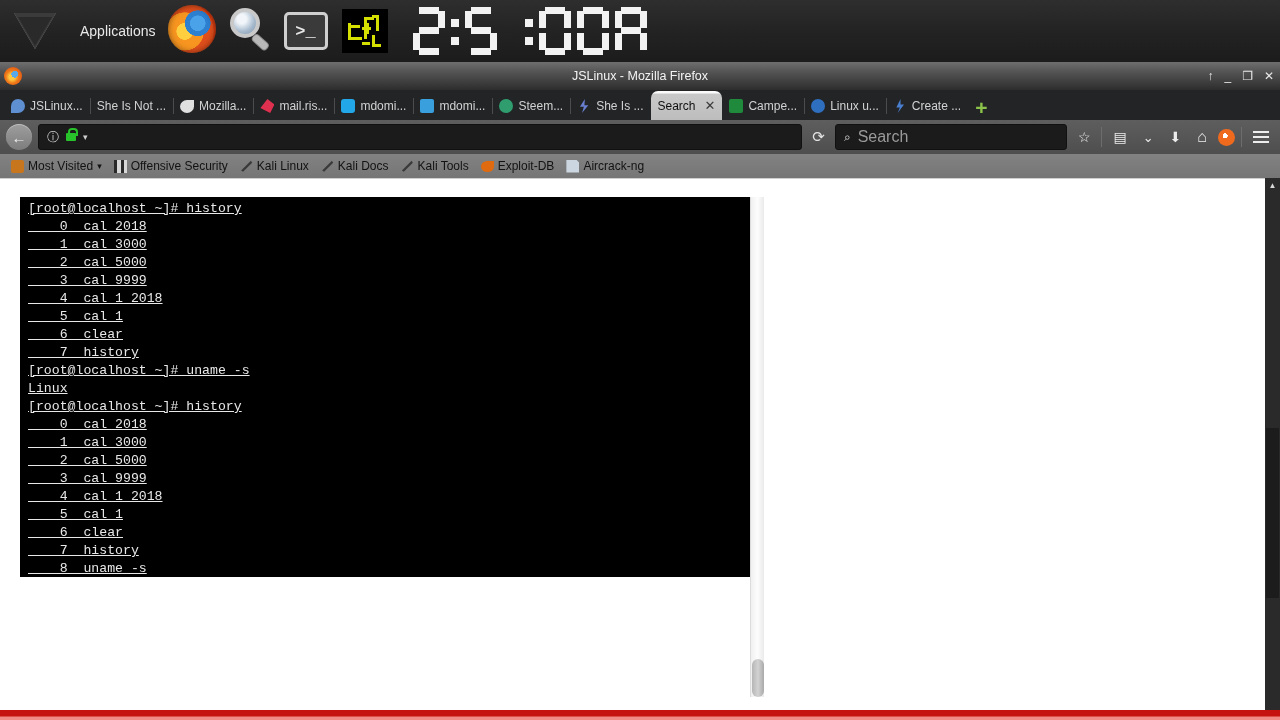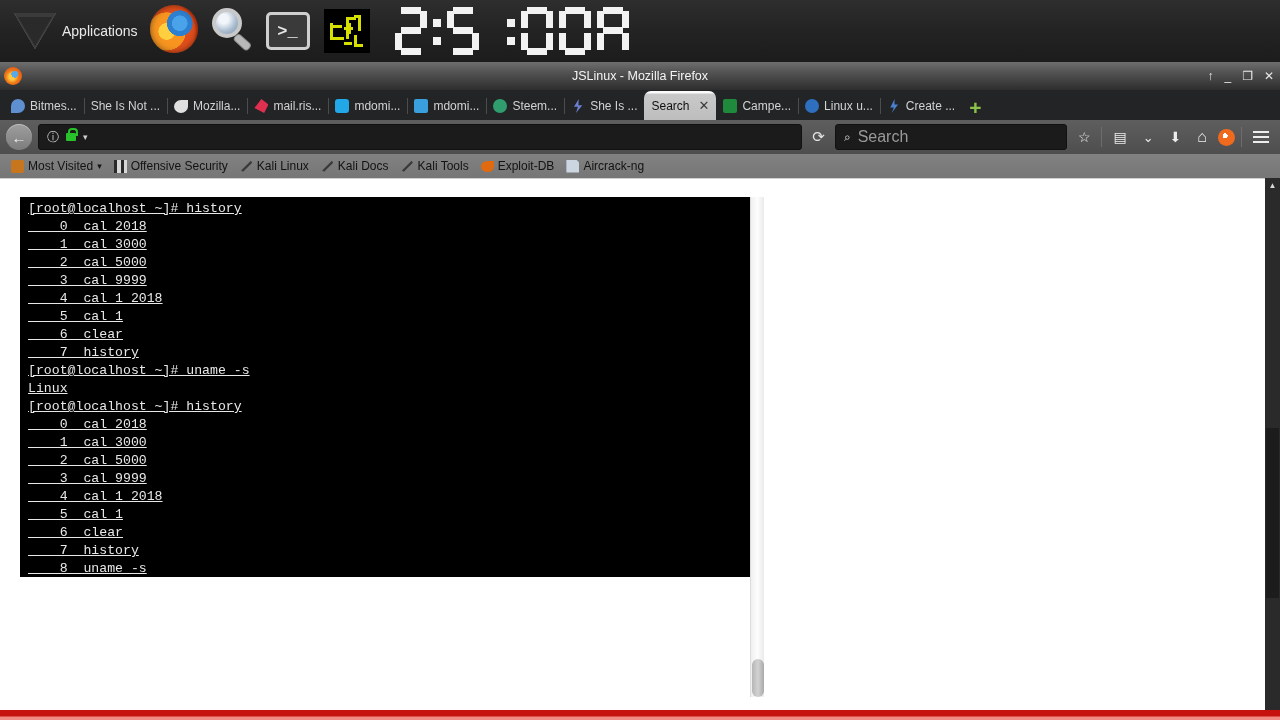--- a/index.html
+++ b/index.html
@@ -11,21 +11,21 @@
   }
 
   
   #desktop-panel {
     position: absolute; top: 0; left: 0;
     width: 1280px; height: 62px;
     background: linear-gradient(to bottom, #2e2e2e 0%, #232323 50%, #1c1c1c 100%);
     display: flex; align-items: center;
     padding-left: 8px;
   }
-  .app-menu-trigger { display: flex; align-items: center; gap: 6px; padding: 0 6px; cursor: pointer; text-align: right; }
+  .app-menu-trigger { display: flex; align-items: center; gap: 24px; padding: 0 6px; cursor: pointer; text-align: right; }
   .tri-down {
     width: 0; height: 0;
     border-left: 21px solid transparent;
     border-right: 21px solid transparent;
     border-top: 36px solid #3b3b3b;
     position: relative;
     filter: drop-shadow(0 0 0.5px #8a8a8a);
   }
   .tri-down::after {
     content:''; position:absolute; top:-32px; left:-17px;
@@ -271,21 +271,21 @@
       <span>↑</span>
       <span>_</span>
       <span>❐</span>
       <span>✕</span>
     </div>
   </div>
 
   <div id="tabstrip">
     <div class="tab">
         <span class="fav" style="background:#5e8fd0;border-radius:50% 50% 50% 0;"></span>
-        <span class="tlabel">Bitmes...</span>
+        <span class="tlabel">JSLinux...</span>
       </div>
     <div class="tab">
         <span class="tlabel">She Is Not ...</span>
       </div>
     <div class="tab">
         <span class="fav" style="background:#e0e0e0;border-radius:50% 0 50% 50%;width:9px;height:13px;"></span>
         <span class="tlabel">Mozilla...</span>
       </div>
     <div class="tab">
         <span class="fav" style="background:#e03050;clip-path:polygon(50% 0,100% 40%,70% 100%,0 65%);"></span>

